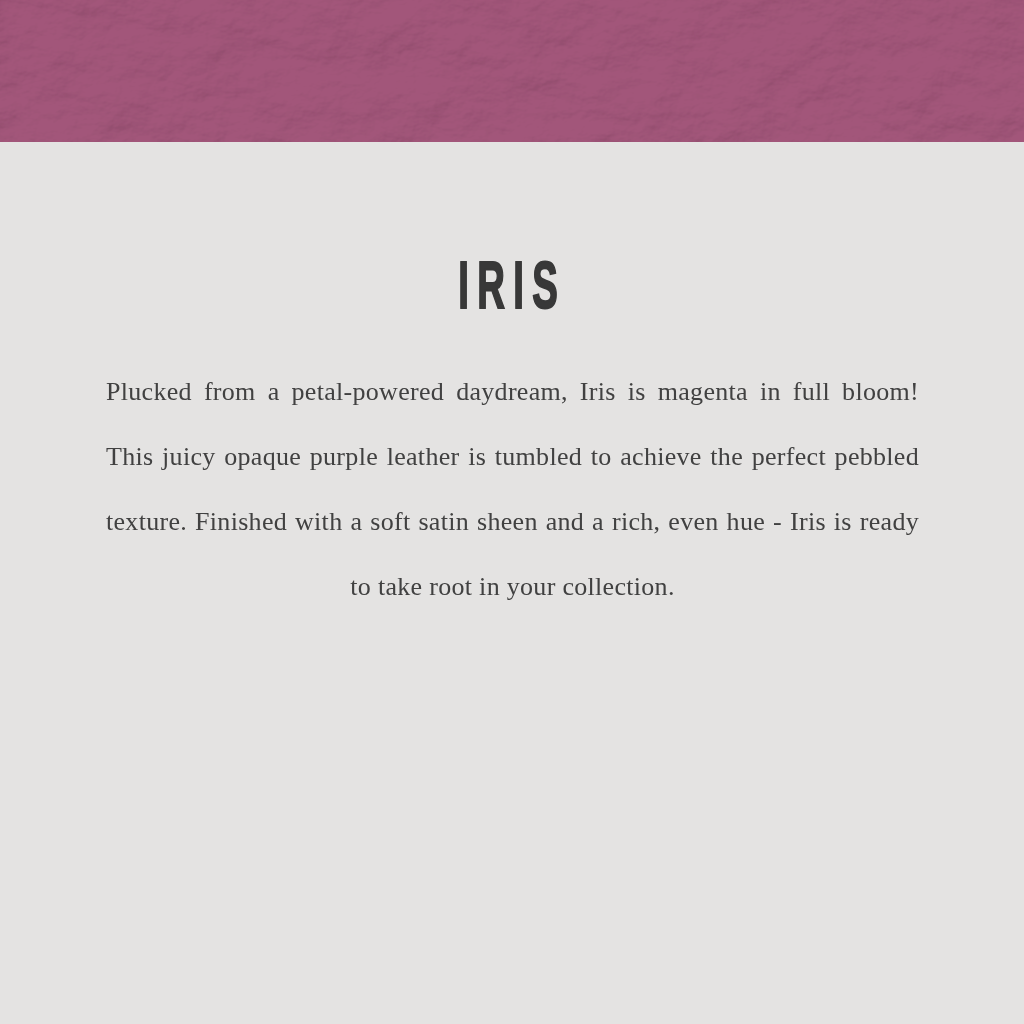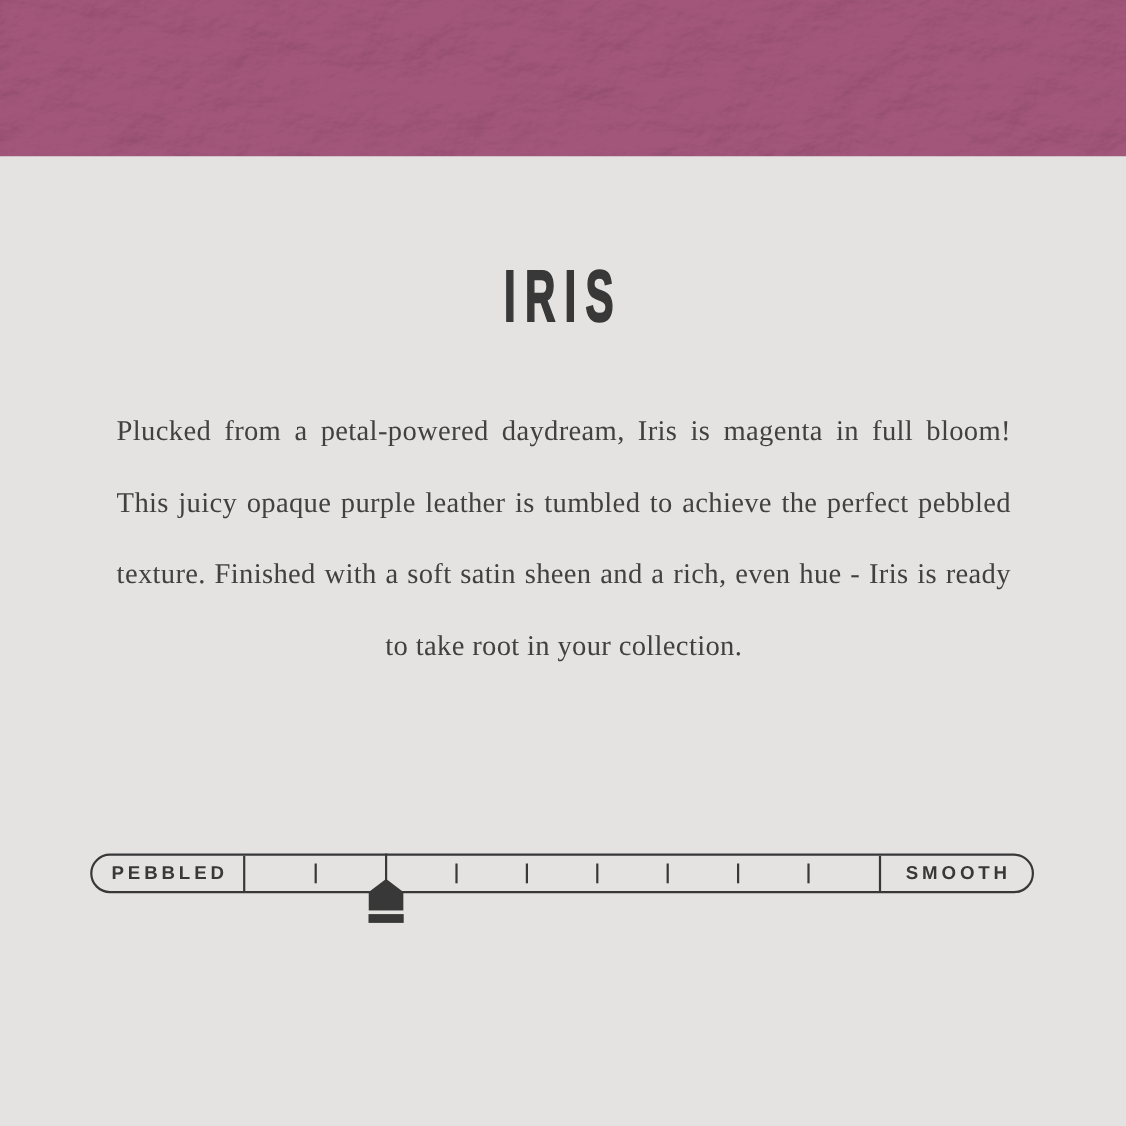--- a/index.html
+++ b/index.html
@@ -25,21 +25,21 @@
     position:absolute;
     left:0; top:0;
     width:1024px; height:142px;
     background:#98496c;
     overflow:hidden;
   }
   .hero svg{display:block;}
   
   .title{
     position:absolute;
-    left:0; top:236px;
+    left:0; top:252px;
     width:1024px;
     margin:0;
     text-align:center;
     line-height:1;
     font-size:66px;
     font-weight:bold;
     color:var(--ink);
     letter-spacing:0.22em;
   }
   .title .condense{
@@ -156,39 +156,15 @@
       <rect id="leather-rect" width="1024" height="142" fill="#a2567a" filter="url(#leatherGrain)"></rect>
     </svg>
   </div>
 
   <h1 class="title"><span class="condense">IRIS</span></h1>
 
   <p class="description">Plucked from a petal-powered daydream, Iris is magenta in full bloom! This juicy opaque purple leather is tumbled to achieve the perfect pebbled texture. Finished with a soft satin sheen and a rich, even hue - Iris is ready to take root in your collection.</p>
 
   <div class="scales" id="scales">
 
-  <div class="scale-row">
-    <div class="scale-pill">
-      <div class="scale-zone left">
-        <span class="scale-label">PEBBLED</span>
-      </div>
-      <div class="scale-track">
-            <div class="tick" style="left: 11.111%;"></div>
-            <div class="marker" style="left: 22.222%;">
-              <div class="marker-line"></div>
-              <div class="marker-body"></div>
-              <div class="marker-strip"></div>
-            </div>
-            <div class="tick" style="left: 33.333%;"></div>
-            <div class="tick" style="left: 44.444%;"></div>
-            <div class="tick" style="left: 55.556%;"></div>
-            <div class="tick" style="left: 66.667%;"></div>
-            <div class="tick" style="left: 77.778%;"></div>
-            <div class="tick" style="left: 88.889%;"></div>
-          </div>
-      <div class="scale-zone right">
-        <span class="scale-label">SMOOTH</span>
-      </div>
-    </div>
-  </div>
 </div>
 
 </div>
 
 </body></html>

